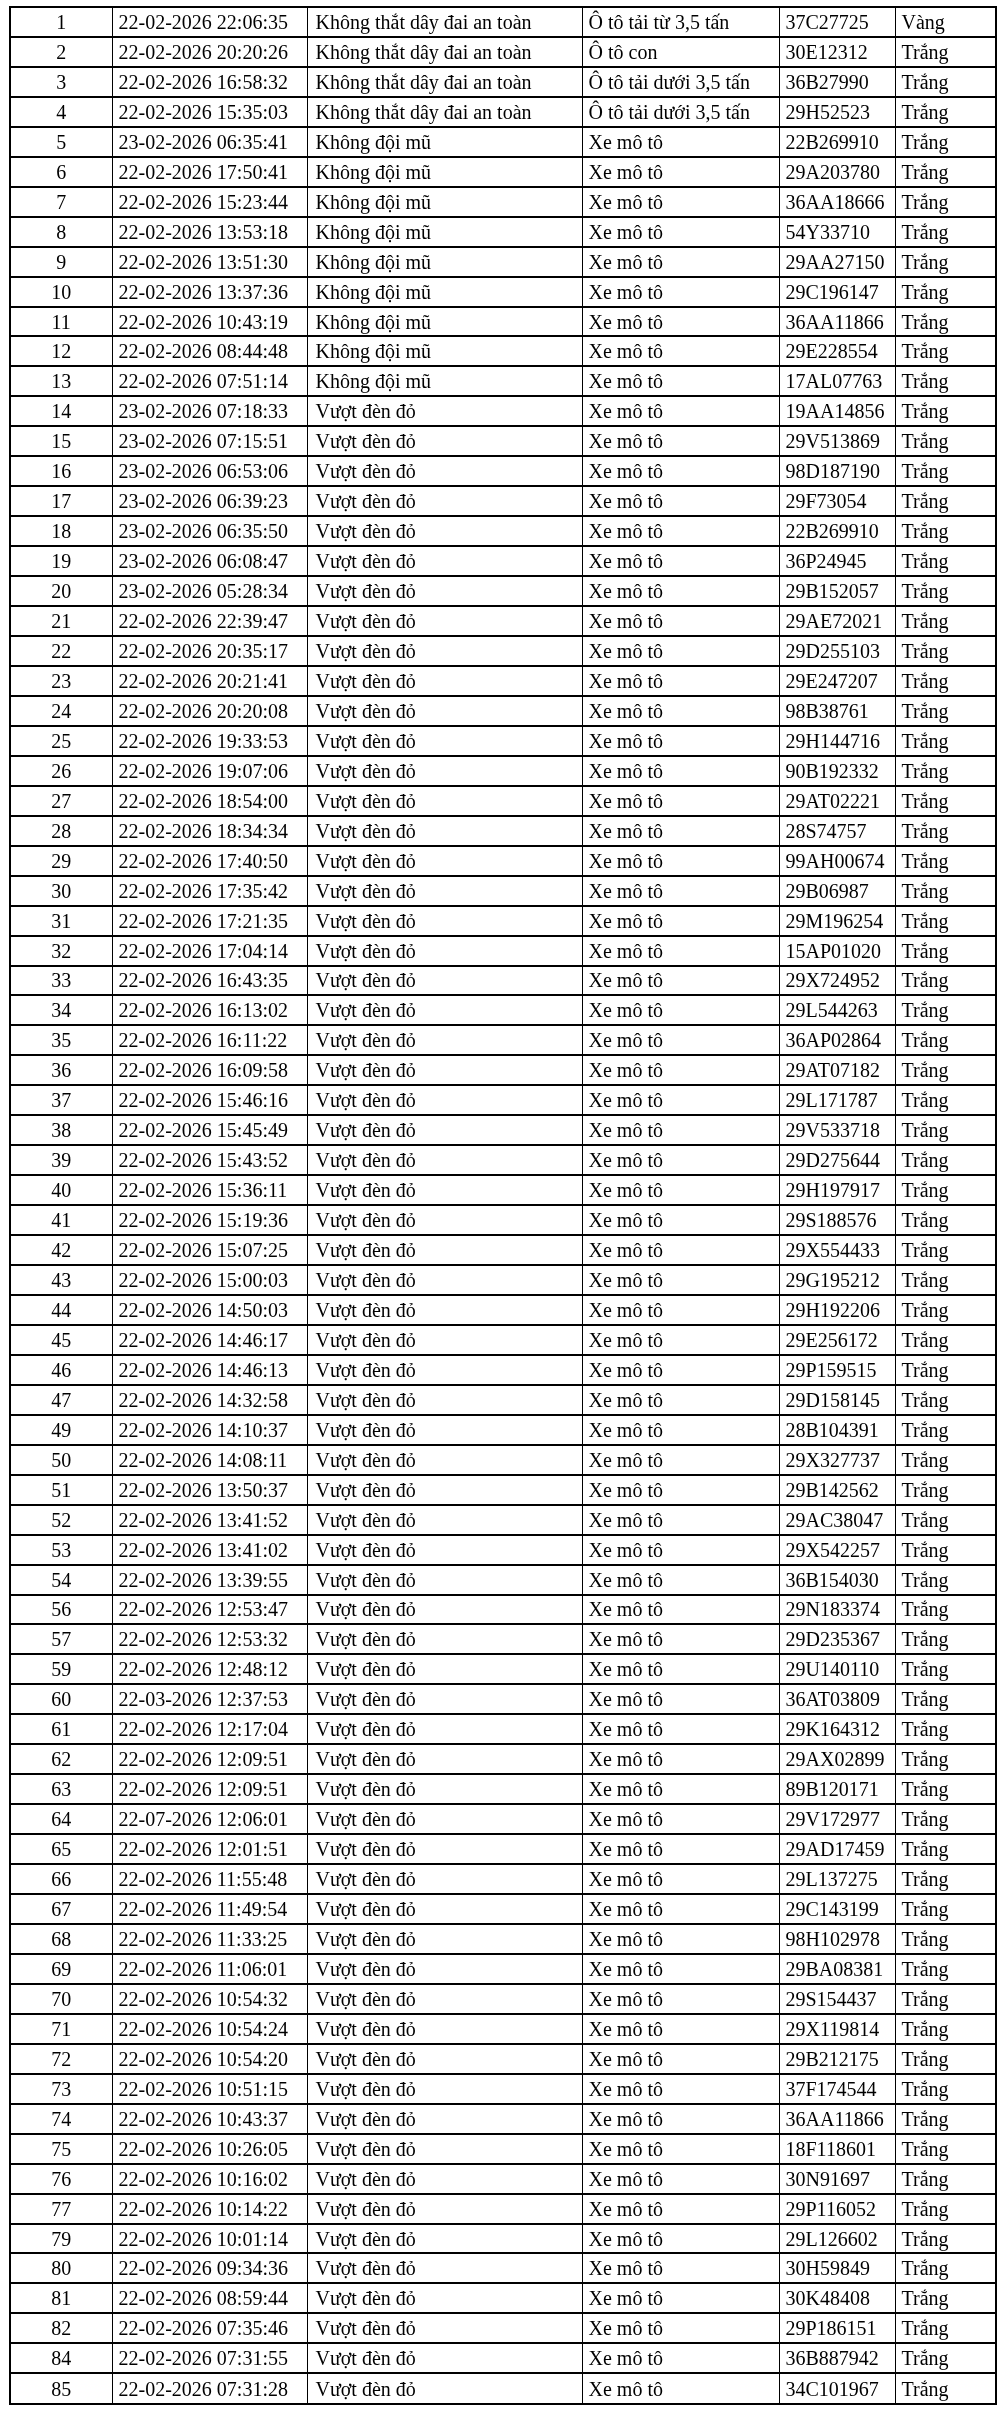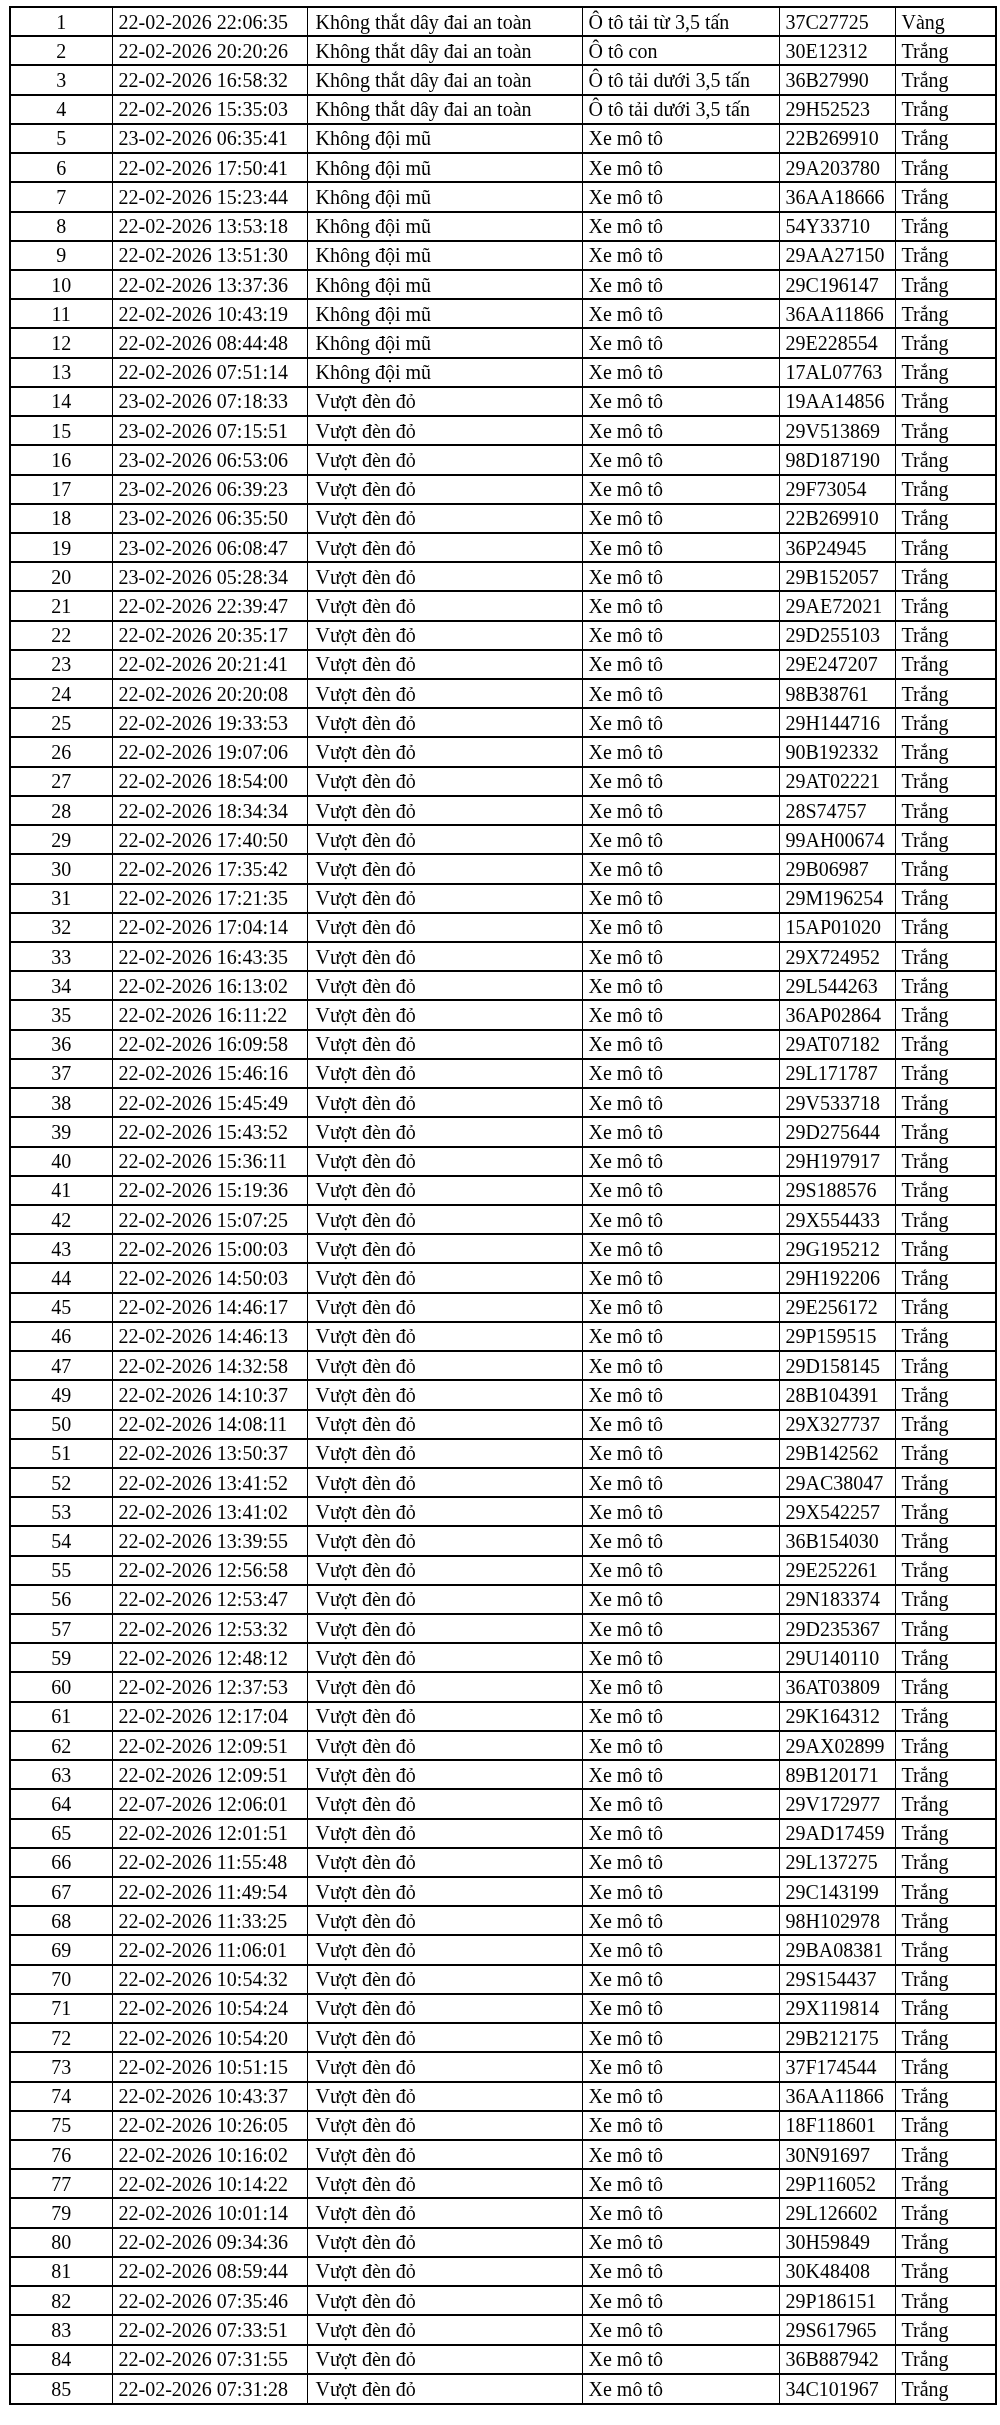--- a/index.html
+++ b/index.html
@@ -475,28 +475,20 @@
   </tr>
         <tr>
     <td class="c-no">54</td>
     <td class="c-time">22-02-2026 13:39:55</td>
     <td class="c-violation">Vượt đèn đỏ</td>
     <td class="c-vehicle">Xe mô tô</td>
     <td class="c-plate">36B154030</td>
     <td class="c-color">Trắng</td>
   </tr>
         <tr>
-    <td class="c-no">55</td>
-    <td class="c-time">22-02-2026 12:56:58</td>
-    <td class="c-violation">Vượt đèn đỏ</td>
-    <td class="c-vehicle">Xe mô tô</td>
-    <td class="c-plate">29E252261</td>
-    <td class="c-color">Trắng</td>
-  </tr>
-        <tr>
     <td class="c-no">56</td>
     <td class="c-time">22-02-2026 12:53:47</td>
     <td class="c-violation">Vượt đèn đỏ</td>
     <td class="c-vehicle">Xe mô tô</td>
     <td class="c-plate">29N183374</td>
     <td class="c-color">Trắng</td>
   </tr>
         <tr>
     <td class="c-no">57</td>
     <td class="c-time">22-02-2026 12:53:32</td>
@@ -508,21 +500,21 @@
         <tr>
     <td class="c-no">59</td>
     <td class="c-time">22-02-2026 12:48:12</td>
     <td class="c-violation">Vượt đèn đỏ</td>
     <td class="c-vehicle">Xe mô tô</td>
     <td class="c-plate">29U140110</td>
     <td class="c-color">Trắng</td>
   </tr>
         <tr>
     <td class="c-no">60</td>
-    <td class="c-time">22-02-2026 12:37:53</td>
+    <td class="c-time">22-03-2026 12:37:53</td>
     <td class="c-violation">Vượt đèn đỏ</td>
     <td class="c-vehicle">Xe mô tô</td>
     <td class="c-plate">36AT03809</td>
     <td class="c-color">Trắng</td>
   </tr>
         <tr>
     <td class="c-no">61</td>
     <td class="c-time">22-02-2026 12:17:04</td>
     <td class="c-violation">Vượt đèn đỏ</td>
     <td class="c-vehicle">Xe mô tô</td>
@@ -680,28 +672,20 @@
     <td class="c-vehicle">Xe mô tô</td>
     <td class="c-plate">30K48408</td>
     <td class="c-color">Trắng</td>
   </tr>
         <tr>
     <td class="c-no">82</td>
     <td class="c-time">22-02-2026 07:35:46</td>
     <td class="c-violation">Vượt đèn đỏ</td>
     <td class="c-vehicle">Xe mô tô</td>
     <td class="c-plate">29P186151</td>
-    <td class="c-color">Trắng</td>
-  </tr>
-        <tr>
-    <td class="c-no">83</td>
-    <td class="c-time">22-02-2026 07:33:51</td>
-    <td class="c-violation">Vượt đèn đỏ</td>
-    <td class="c-vehicle">Xe mô tô</td>
-    <td class="c-plate">29S617965</td>
     <td class="c-color">Trắng</td>
   </tr>
         <tr>
     <td class="c-no">84</td>
     <td class="c-time">22-02-2026 07:31:55</td>
     <td class="c-violation">Vượt đèn đỏ</td>
     <td class="c-vehicle">Xe mô tô</td>
     <td class="c-plate">36B887942</td>
     <td class="c-color">Trắng</td>
   </tr>

